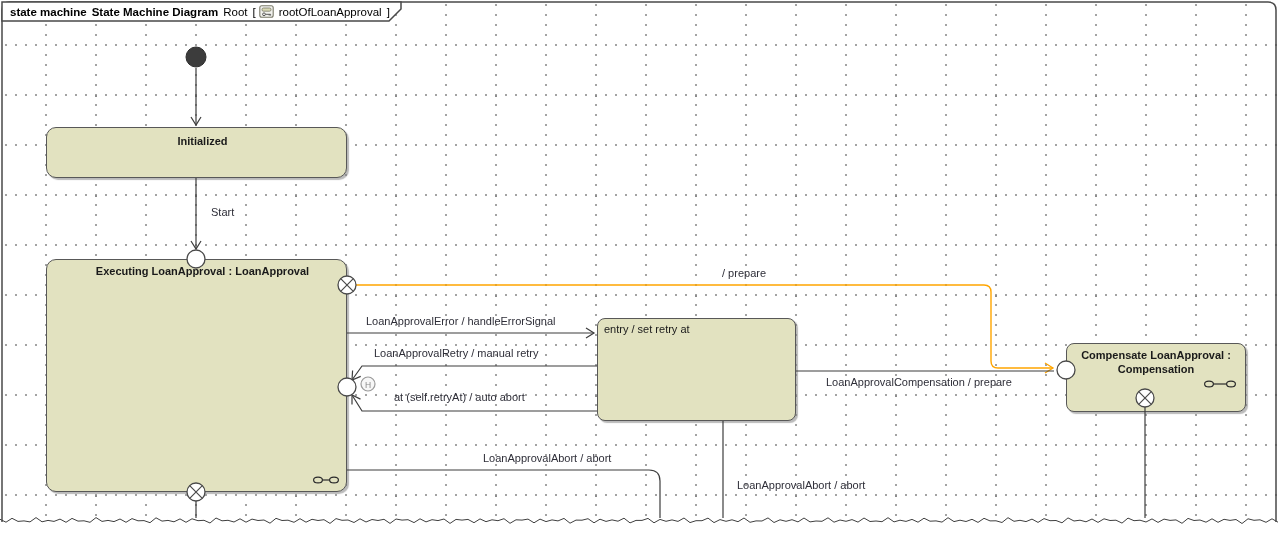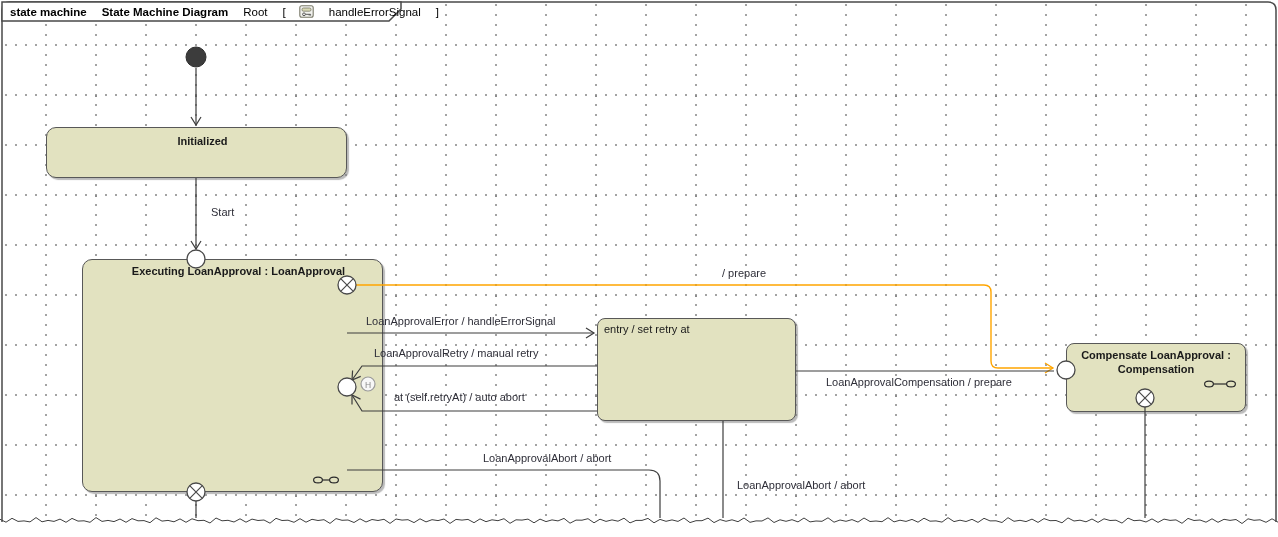--- a/index.html
+++ b/index.html
@@ -15,32 +15,32 @@
     background-size:100px 100px,10px 50px,50px 10px;
     background-position:46px 46px,1px 20px,21px 0px;}
   
   .state{position:absolute;background:#e2e2c0;border:1.4px solid #585858;
     border-radius:10px;box-shadow:2px 2px 1px rgba(130,130,130,.55);
     box-sizing:border-box;z-index:1;}
   .state-title{font-weight:bold;font-size:11px;color:#1a1a1a;text-align:center;
     padding-top:4px;line-height:14px;padding-left:12px;}
   .st-initialized{left:46px;top:127px;width:301px;height:51px;}
   .st-initialized .state-title{padding-top:6px;}
-  .st-executing{left:46px;top:259px;width:301px;height:233px;margin-left:36px;}
+  .st-executing{left:46px;top:259px;width:301px;height:233px;}
   .st-error{left:597px;top:318px;width:199px;height:103px;border-radius:8px;}
   .st-error .state-title{padding-top:3px;border-bottom:1.2px solid #585858;
     padding-bottom:3px;}
   .st-error-body{font-size:11px;color:#1a1a1a;padding:4px 16px 0 6px;}
   .st-compensate{left:1066px;top:343px;width:180px;height:69px;border-radius:8px;}
   
   .tlabel{position:absolute;font-size:11px;color:#2e2e38;white-space:nowrap;
     z-index:3;}
   
   .tab-text{position:absolute;left:10px;top:4px;z-index:3;font-size:11.5px;
-    color:#000;display:flex;align-items:center;gap:15px;white-space:nowrap;
+    color:#000;display:flex;align-items:center;gap:5px;white-space:nowrap;
     height:15px;}
   .tab-bold{font-weight:bold;}
   svg.overlay{position:absolute;left:0;top:0;z-index:2;pointer-events:none;}
 </style>
 </head>
 <body>
 
 <div class="canvas"></div>
 
 <div class="state st-initialized">
@@ -133,21 +133,21 @@
   <span class="tab-bold">state machine</span>
   <span class="tab-bold">State Machine Diagram</span>
   <span>Root</span>
   <span style="margin-right:-2px;">[</span>
   <svg width="15" height="13" viewBox="0 0 15 13">
     <rect x="0.8" y="0.8" width="13.4" height="11.4" rx="2" fill="#f2f2ee" stroke="#7a7a6a" stroke-width="1.1"></rect>
     <rect x="3" y="3" width="9" height="3.2" rx="1.4" fill="#d8d8b2" stroke="#7a7a6a" stroke-width="0.8"></rect>
     <circle cx="5" cy="9.3" r="1.4" fill="none" stroke="#4a4a4a" stroke-width="0.9"></circle>
     <path d="M6.6,9.3 L11.6,9.3 M10.2,9.3 L10.2,10.6 M11.6,9.3 L11.6,10.6" stroke="#4a4a4a" stroke-width="0.9" fill="none"></path>
   </svg>
-  <span>handleErrorSignal</span>
+  <span>rootOfLoanApproval</span>
   <span>]</span>
 </div>
 
 <div class="tlabel" style="left:211px;top:206px;">Start</div>
 <div class="tlabel" style="left:366px;top:315px;">LoanApprovalError / handleErrorSignal</div>
 <div class="tlabel" style="left:374px;top:347px;">LoanApprovalRetry / manual retry</div>
 <div class="tlabel" style="left:394px;top:391px;">at (self.retryAt) / auto abort</div>
 <div class="tlabel" style="left:722px;top:267px;">/ prepare</div>
 <div class="tlabel" style="left:826px;top:376px;">LoanApprovalCompensation / prepare</div>
 <div class="tlabel" style="left:483px;top:452px;">LoanApprovalAbort / abort</div>

